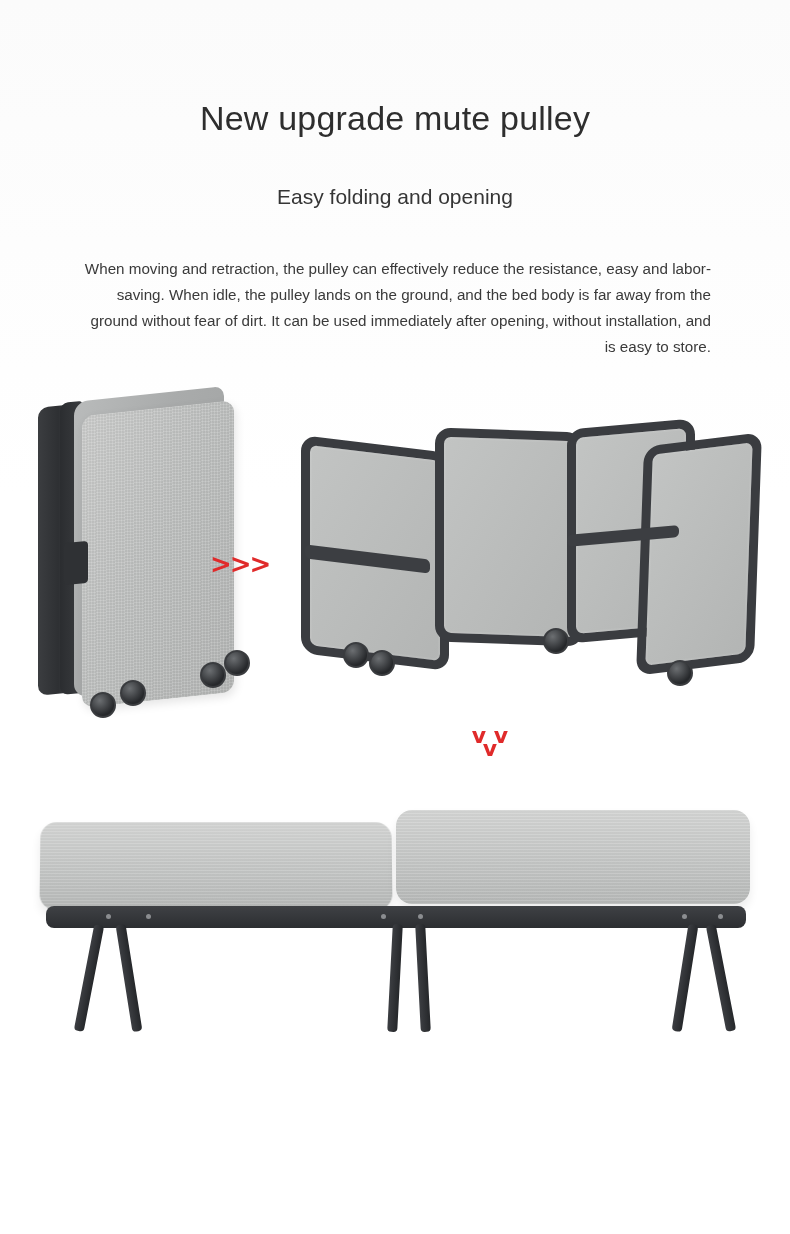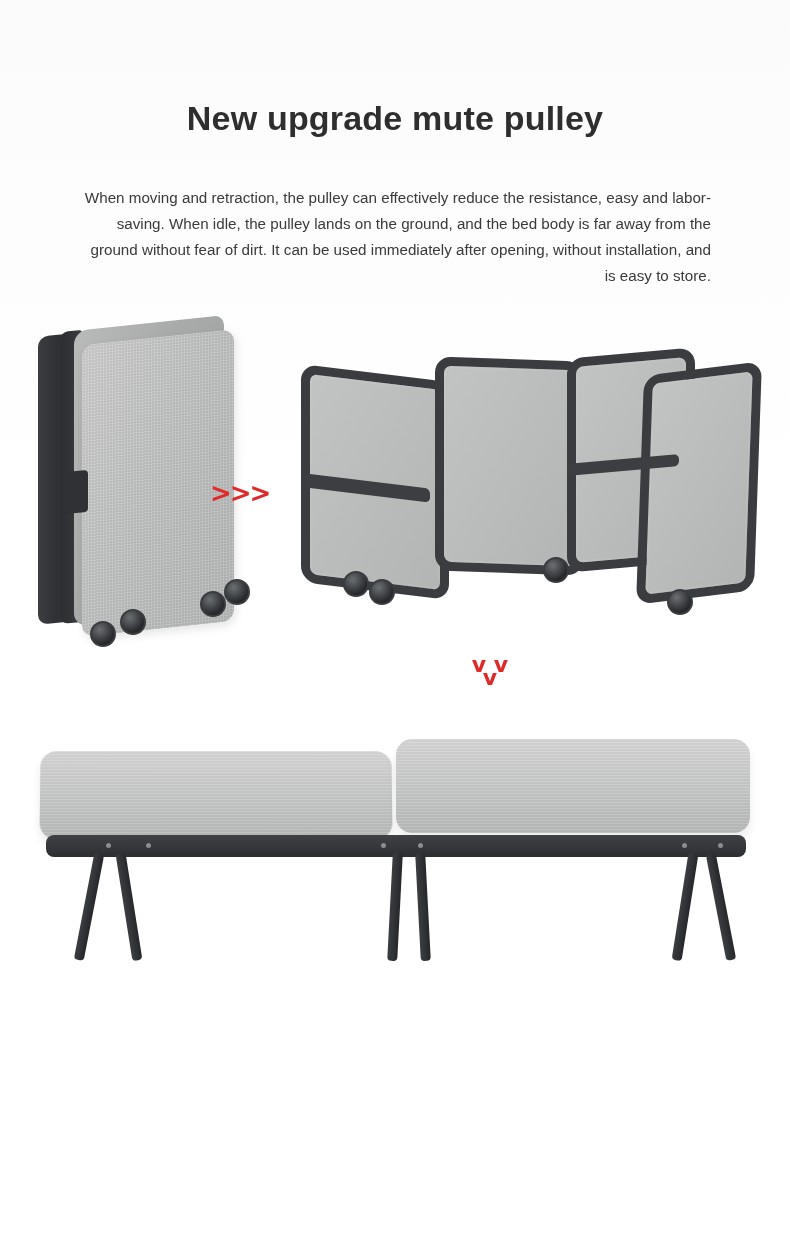--- a/index.html
+++ b/index.html
@@ -19,21 +19,21 @@
   .page {
     position: relative;
     width: 790px;
     height: 1234px;
     background: linear-gradient(180deg, #fbfbfb 0%, #ffffff 40%);
   }
 
   .headline {
     text-align: center;
     font-size: 34px;
-    font-weight: 700;
+    font-weight: 400;
     color: #2e2e2e;
     letter-spacing: 0.2px;
     margin: 0;
     padding-top: 99px;
     line-height: 1.15;
   }
 
   .subhead {
     text-align: center;
     font-size: 21px;
@@ -241,20 +241,21 @@
     border-radius: 50%;
     background: #8b8d90;
   }
 </style>
 </head>
 <body>
 
 <div class="page">
 
   <h1 class="headline">New upgrade mute pulley</h1>
+  <h2 class="subhead">Easy folding and opening</h2>
   <p class="bodycopy">When moving and retraction, the pulley can effectively reduce the resistance, easy and labor-saving. When idle, the pulley lands on the ground, and the bed body is far away from the ground without fear of dirt. It can be used immediately after opening, without installation, and is easy to store.</p>
 
   <div class="illustration">
 
     <div class="folded">
       <div class="side-dark"></div>
       <div class="side-dark2"></div>
       <div class="pad-back"></div>
       <div class="pad-front"></div>
       <div class="strap"></div>

